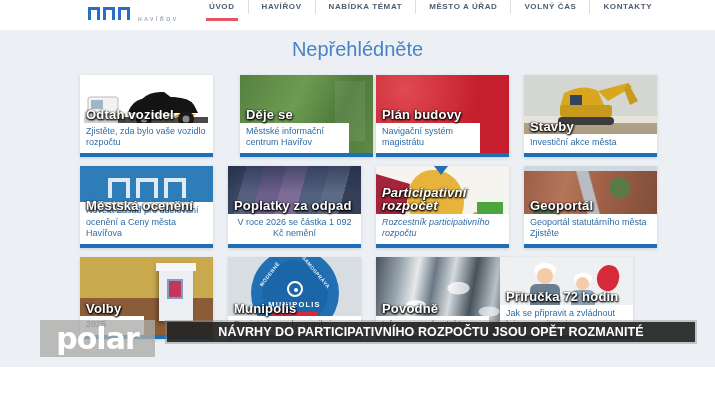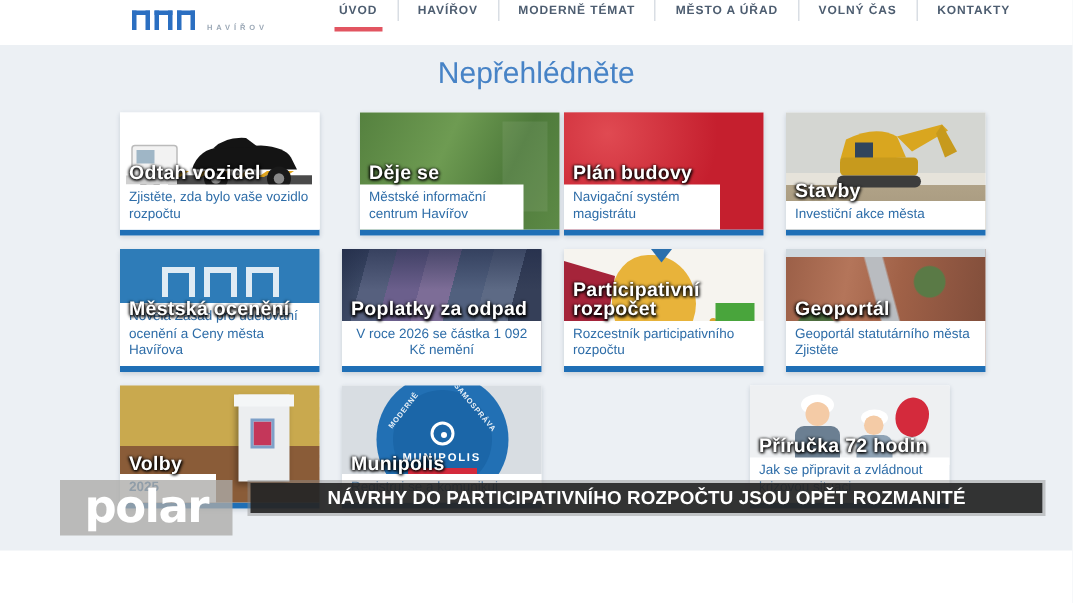--- a/index.html
+++ b/index.html
@@ -7,21 +7,21 @@
   body {
     font-family:"Liberation Sans", sans-serif;
     background:#ffffff; position:relative; overflow:hidden;
   }
   
   .header { position:absolute; top:0; left:0; width:715px; height:30px; background:#fff; z-index:3; }
   .logo { position:absolute; left:88px; top:7px; display:flex; align-items:flex-start; cursor:pointer; }
   .logo-squares { display:flex; gap:3px; }
   .logo-squares span { width:12px; height:13px; border:3px solid #2b6fc1; border-bottom:none; display:block; }
   .logo-brand { font-size:5px; letter-spacing:2.6px; color:#9aa7b5; margin-left:8px; margin-top:9px; font-weight:700; }
-  .nav { position:absolute; left:213px; top:0; height:14px; display:flex; align-items:center; list-style:none; }
+  .nav { position:absolute; left:196px; top:0; height:14px; display:flex; align-items:center; list-style:none; }
   .nav li { padding:0 13px; font-size:8px; font-weight:700; letter-spacing:0.6px; color:#4d5d70; height:14px; line-height:14px; cursor:pointer; position:relative; }
   .nav li + li { border-left:1px solid #d9dee4; }
   .nav li.active::after { content:""; position:absolute; left:10px; right:10px; bottom:-7px; height:3px; background:#e25561; }
   
   .main { position:absolute; top:30px; left:0; width:715px; height:337px; background:#ecf0f4; }
   .section-title { text-align:center; margin-top:8px; font-size:20px; font-weight:400; color:#4783c6; }
   
   .tile { position:absolute; width:133px; height:82px; background:#fff; border-bottom:4px solid #1f6fb6; box-shadow:0 1px 3px rgba(40,60,90,.18); cursor:pointer; }
   .timg { position:absolute; inset:0; overflow:hidden; }
   .panel { position:absolute; left:0; bottom:0; width:100%; background:#fff; padding:3px 6px 4px; font-size:9px; line-height:1.3; color:#2e6da8; min-height:17px; }
@@ -110,21 +110,21 @@
     <div class="logo-squares">
         <span></span>
         <span></span>
         <span></span>
       </div>
     <div class="logo-brand">HAVÍŘOV</div>
   </div>
   <ul class="nav">
     <li class="active">ÚVOD</li>
     <li>HAVÍŘOV</li>
-    <li>MODERNĚ TÉMAT</li>
+    <li>NABÍDKA TÉMAT</li>
     <li>MĚSTO A ÚŘAD</li>
     <li>VOLNÝ ČAS</li>
     <li>KONTAKTY</li>
   </ul>
 </div>
 
 <div class="main">
   <div class="section-title">Nepřehlédněte</div>
 
   <div class="tile" style="left:80px; top:45px;">
@@ -189,21 +189,21 @@
     <div class="ttl">Městská ocenění</div>
     <div class="panel">Novela Zásad pro udělování ocenění a Ceny města Havířova</div>
   </div>
 
   <div class="tile" style="left:228px; top:136px;text-align:center;">
     <div class="timg img-poplatky"></div>
     <div class="ttl">Poplatky za odpad</div>
     <div class="panel">V roce 2026 se částka 1 092 Kč nemění</div>
   </div>
 
-  <div class="tile wrap2" style="left:376px; top:136px;">
+  <div class="tile wrap2" style="left:376px; top:136px;font-style:italic;">
     <div class="timg img-participativni">
       <div class="sh-red"></div>
       <div class="sh-yellow"></div>
       <div class="sh-tri"></div>
       <div class="sh-hand" style="left:90px; top:48px; transform:rotate(-12deg);"></div>
       <div class="sh-hand" style="left:97px; top:46px;"></div>
       <div class="sh-hand" style="left:104px; top:48px; transform:rotate(12deg);"></div>
       <div class="sh-green"></div>
     </div>
     <div class="ttl">Participativní rozpočet</div>
@@ -232,20 +232,25 @@
         <span class="mp-ring mp-r2">SAMOSPRÁVA</span>
         <div class="mp-ant"></div>
         <div class="mp-name">MUNIPOLIS</div>
         <div class="mp-bar"></div>
       </div>
     </div>
     <div class="ttl">Munipolis</div>
     <div class="panel">Registruj se a komunikuj</div>
   </div>
 
+  <div class="tile one" style="left:376px; top:227px;">
+    <div class="timg img-povodne"></div>
+    <div class="ttl">Povodně</div>
+    <div class="panel p-povodne">Informace a kontakty</div>
+  </div>
 
   <div class="tile" style="left:500px; top:227px;">
     <div class="timg img-prirucka">
       <div class="fig-hair" style="left:34px; top:6px; width:22px; height:14px;"></div>
       <div class="fig-head" style="left:37px; top:11px; width:16px; height:16px;"></div>
       <div class="fig-body" style="left:30px; top:27px; width:30px; height:28px; background:#6b7f92;"></div>
       <div class="fig-hair" style="left:74px; top:16px; width:18px; height:11px;"></div>
       <div class="fig-head" style="left:76px; top:20px; width:13px; height:13px;"></div>
       <div class="fig-body" style="left:71px; top:33px; width:24px; height:22px; background:#8fa3b5;"></div>
       <div class="fig-red"></div>

